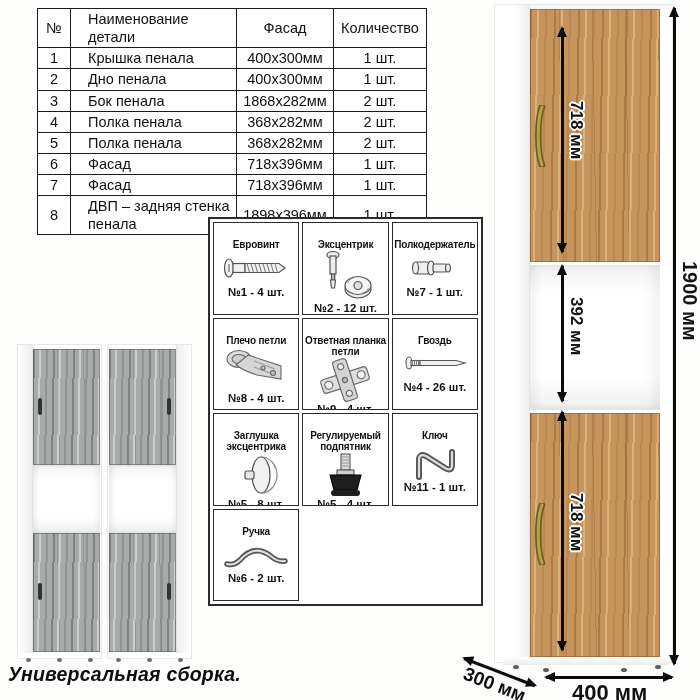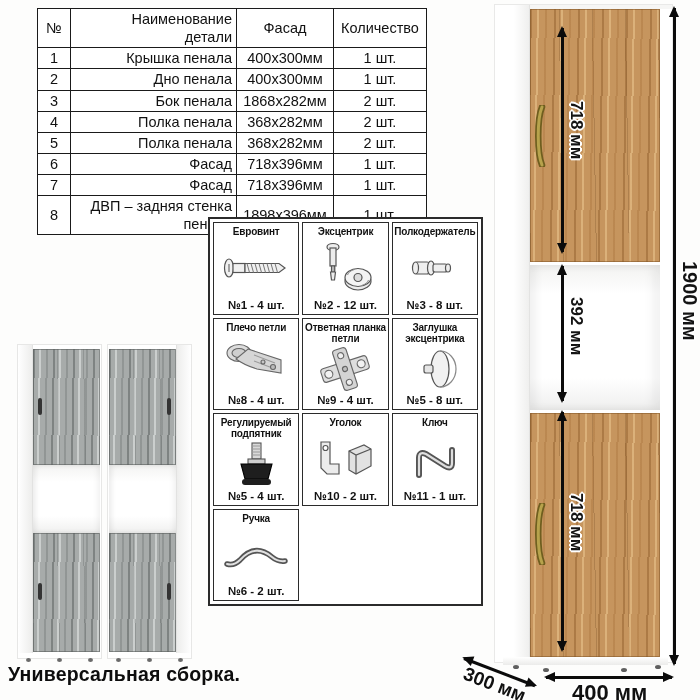--- a/index.html
+++ b/index.html
@@ -2,27 +2,27 @@
 <html><head>
 <meta charset="utf-8">
 <style>
   html,body{margin:0;padding:0;}
   body{width:700px;height:700px;background:#fdfdfc;font-family:"Liberation Sans",sans-serif;color:#111;overflow:hidden;position:relative;}
   .abs{position:absolute;}
 
   
   .parts-table{position:absolute;left:37px;top:8px;width:389px;border-collapse:collapse;table-layout:fixed;font-size:14.5px;background:#fff;}
   .parts-table th,.parts-table td{border:1.6px solid #1a1a1a;padding:1px 4px;line-height:1.25;font-weight:normal;text-align:center;}
-  .parts-table td.name,.parts-table th.name{text-align:right;padding-left:17px;margin-top:12px;}
+  .parts-table td.name,.parts-table th.name{text-align:left;padding-left:17px;margin-top:12px;}
   .col-num{width:33px;}.col-name{width:166px;}.col-size{width:97px;}.col-qty{width:93px;}
 
   
   .hw-grid{position:absolute;left:208px;top:217px;width:275px;height:389px;border:2px solid #2b2b2b;background:#fff;
     display:grid;grid-template-columns:repeat(3,1fr);grid-template-rows:repeat(4,1fr);gap:3px;padding:3px;box-sizing:border-box;}
-  .hw-cell{border:1.5px solid #2b2b2b;display:flex;flex-direction:column;align-items:center;justify-content:space-between;padding:3px 1px;box-sizing:border-box;overflow:hidden;}
+  .hw-cell{border:1.5px solid #2b2b2b;display:flex;flex-direction:column;align-items:center;justify-content:space-between;padding:16px 1px;box-sizing:border-box;overflow:hidden;}
   .hw-name{font-weight:bold;font-size:10px;line-height:1.1;text-align:center;letter-spacing:-0.2px;}
   .hw-icon{flex:1;display:flex;align-items:center;justify-content:center;}
   .hw-count{font-weight:bold;font-size:11.5px;}
 
   
   .wood{background-color:#c6955e;background-image:
     repeating-linear-gradient(91deg, rgba(140,90,40,.45) 0 2px, rgba(0,0,0,0) 2px 7px, rgba(240,205,150,.5) 7px 9px, rgba(0,0,0,0) 9px 15px, rgba(160,105,50,.3) 15px 17px, rgba(0,0,0,0) 17px 24px),
     repeating-linear-gradient(89deg, rgba(104,66,28,.25) 0 1px, rgba(0,0,0,0) 1px 33px);
     box-shadow:inset 0 0 0 1px rgba(130,85,40,.55);}
   .graywood{background-color:#a7abaa;background-image:
@@ -64,21 +64,21 @@
   .harrow{position:absolute;height:3px;background:#0b0b0b;}
   .harrow::before{content:"";position:absolute;left:-2px;top:-4px;border-top:5.5px solid transparent;border-bottom:5.5px solid transparent;border-right:11px solid #0b0b0b;}
   .harrow::after{content:"";position:absolute;right:-2px;top:-4px;border-top:5.5px solid transparent;border-bottom:5.5px solid transparent;border-left:11px solid #0b0b0b;}
   .halo{text-shadow:-2px 0 #fff,2px 0 #fff,0 -2px #fff,0 2px #fff,-1px -1px #fff,1px 1px #fff,1px -1px #fff,-1px 1px #fff;}
   .vlabel{position:absolute;writing-mode:vertical-rl;font-weight:bold;color:#141414;}
   .dim17{font-size:17px;}
   .label-1900{font-size:20px;}
   .label-400{position:absolute;font-weight:bold;font-size:22px;}
   .label-300{position:absolute;font-weight:bold;font-size:19px;transform:rotate(21deg);transform-origin:left top;}
 
-  .caption{position:absolute;left:8px;top:663px;font-size:19.5px;font-weight:bold;letter-spacing:.2px;color:#0d0d0d;}
+  .caption{position:absolute;left:8px;top:663px;font-size:19.5px;font-weight:bold;letter-spacing:.2px;color:#0d0d0d;font-style:italic;}
 </style>
 </head>
 <body>
 
 <table class="parts-table">
   <colgroup>
       <col class="col-num">
       <col class="col-name">
       <col class="col-size">
       <col class="col-qty">
@@ -188,21 +188,21 @@
       <svg width="56" height="28" viewBox="0 0 56 28">
           <g stroke="#555" fill="#efefef" stroke-width="1.2">
             <rect x="8" y="8" width="14" height="12" rx="2"></rect>
             <ellipse cx="8.5" cy="14" rx="3" ry="6"></ellipse>
             <ellipse cx="24" cy="14" rx="3.5" ry="7"></ellipse>
             <rect x="26" y="10" width="14" height="8" rx="2"></rect>
             <ellipse cx="41" cy="14" rx="2.5" ry="4"></ellipse>
           </g>
         </svg>
     </div>
-    <div class="hw-count">№3 - 8 шт.</div>
+    <div class="hw-count">№7 - 1 шт.</div>
   </div>
 
   <div class="hw-cell">
     <div class="hw-name">Плечо петли</div>
     <div class="hw-icon">
       <svg width="66" height="46" viewBox="0 0 66 46">
           <g stroke="#666" stroke-width="1.1">
             <ellipse cx="16" cy="13" rx="12" ry="8.5" fill="#dcdcdc"></ellipse>
             <ellipse cx="16" cy="13" rx="7" ry="4.5" fill="#cfcfcf"></ellipse>
             <path d="M25 9 L58 20 L58 33 L34 29 Q21 25 13 19 Z" fill="#d6d6d6"></path>
@@ -226,20 +226,34 @@
             <circle cx="49" cy="23" r="4" fill="#f2f2f2"></circle>
             <circle cx="32" cy="9" r="3" fill="#efefef"></circle>
             <circle cx="32" cy="37" r="3" fill="#efefef"></circle>
             <circle cx="32" cy="23" r="2.5" fill="#bfbfbf"></circle>
           </g>
         </svg>
     </div>
     <div class="hw-count">№9 - 4 шт.</div>
   </div>
 
+  <div class="hw-cell">
+    <div class="hw-name">Гвоздь</div>
+    <div class="hw-icon">
+      <svg width="66" height="22" viewBox="0 0 66 22">
+          <g stroke="#555" fill="#f0f0f0" stroke-width="1.1">
+            <ellipse cx="7" cy="11" rx="3" ry="6"></ellipse>
+            <rect x="9" y="8.5" width="9" height="5"></rect>
+            <path d="M18 8.5 h36 l9 2.5 l-9 2.5 h-36 z"></path>
+          </g>
+          <path d="M10.5 8.5 v5 M12.5 8.5 v5 M14.5 8.5 v5 M16.5 8.5 v5" stroke="#777" stroke-width=".9"></path>
+        </svg>
+    </div>
+    <div class="hw-count">№4 - 26 шт.</div>
+  </div>
 
   <div class="hw-cell">
     <div class="hw-name">Заглушка эксцентрика</div>
     <div class="hw-icon">
       <svg width="48" height="46" viewBox="0 0 48 46">
           <g stroke="#555" fill="#f1f1f1" stroke-width="1.2">
             <ellipse cx="29" cy="23" rx="9" ry="18"></ellipse>
             <path d="M29 5 a16 18 0 0 1 0 36" fill="none" stroke="#888"></path>
             <rect x="13" y="19" width="9" height="8" rx="2" fill="#e6e6e6"></rect>
           </g>
@@ -257,34 +271,20 @@
             <path d="M22 5 h9 M22 8 h9 M22 11 h9 M22 14 h9" stroke="#999"></path>
             <rect x="18" y="18" width="17" height="5" fill="#cfcfcf"></rect>
             <path d="M11 23 h31 l-4 15 h-23 z" fill="#1e1e1e" stroke="#000"></path>
             <path d="M15 41 h23" stroke="#1e1e1e" stroke-width="6" stroke-linecap="round"></path>
           </g>
         </svg>
     </div>
     <div class="hw-count">№5 - 4 шт.</div>
   </div>
 
-  <div class="hw-cell">
-    <div class="hw-name">Уголок</div>
-    <div class="hw-icon">
-      <svg width="64" height="46" viewBox="0 0 64 46">
-          <g stroke="#555" fill="#ececec" stroke-width="1.2">
-            <path d="M8 6 v26 l6 6 h12 v-10 h-9 v-22 z"></path>
-            <circle cx="12.5" cy="12" r="2.5" fill="#fff"></circle>
-            <path d="M36 15 l15 -6 l7 4 v17 l-15 8 l-7 -4 z" fill="#e2e2e2"></path>
-            <path d="M36 15 l7 4 l15 -6 M43 19 v19" fill="none"></path>
-          </g>
-        </svg>
-    </div>
-    <div class="hw-count">№10 - 2 шт.</div>
-  </div>
 
   <div class="hw-cell">
     <div class="hw-name">Ключ</div>
     <div class="hw-icon">
       <svg width="58" height="40" viewBox="0 0 58 40">
           <path d="M13 36 V19 q0 -7 7 -4 l19 12 q7 4 7 -3 V11" fill="none" stroke="#555" stroke-width="6" stroke-linecap="round" stroke-linejoin="round"></path>
           <path d="M13 36 V19 q0 -7 7 -4 l19 12 q7 4 7 -3 V11" fill="none" stroke="#dedede" stroke-width="2.2" stroke-linecap="round"></path>
         </svg>
     </div>
     <div class="hw-count">№11 - 1 шт.</div>

